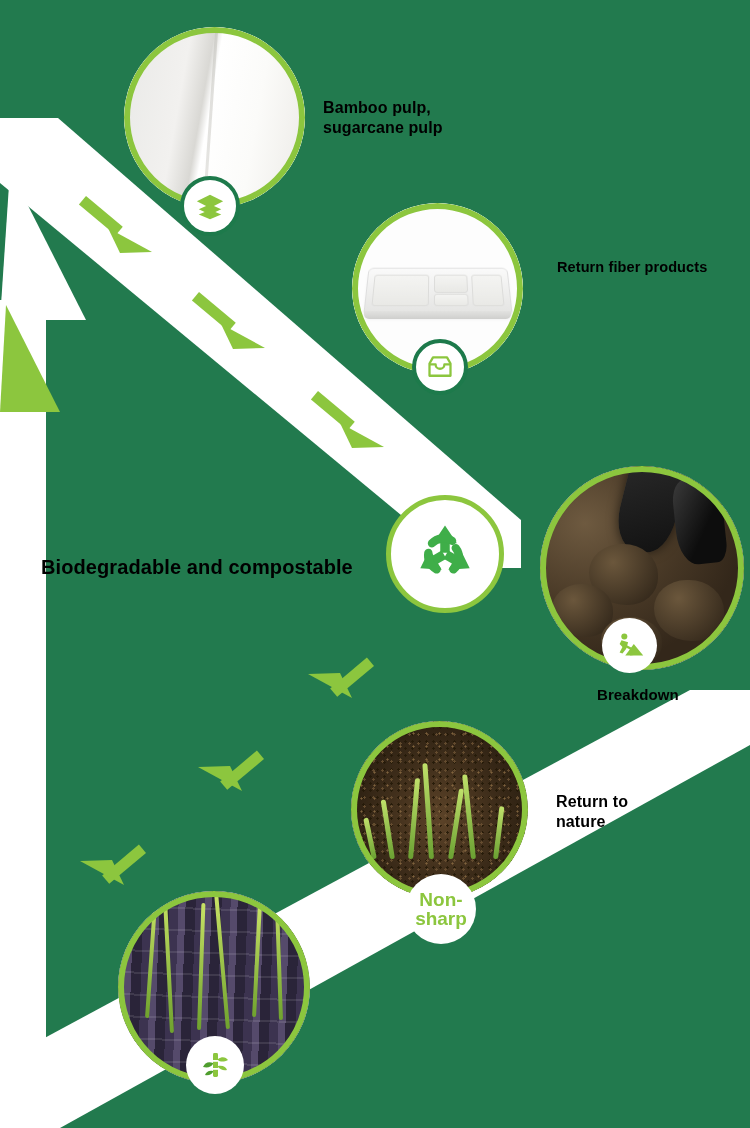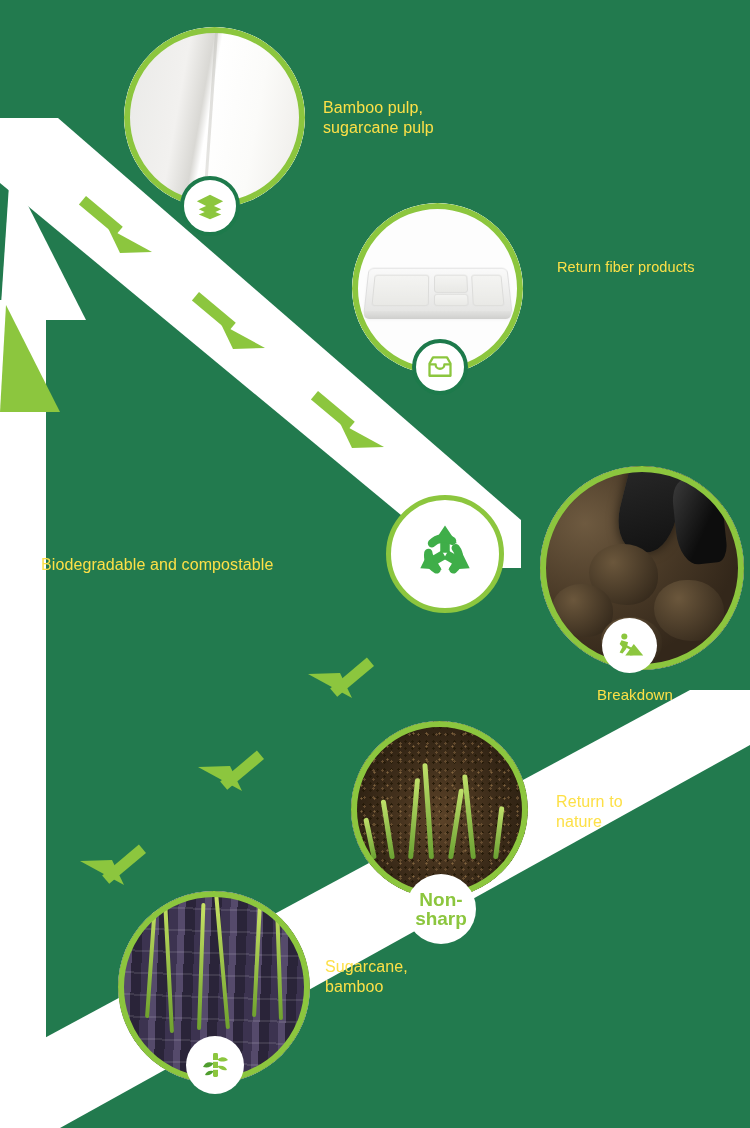--- a/index.html
+++ b/index.html
@@ -159,29 +159,29 @@
     z-index:10;
     text-align:center;
     line-height:1.02;
     font-weight:bold;
     color:#8cc63e;
   }
 
   
   .label{
     position:absolute;
-    color:#fde047;
-    font-weight:normal;
+    color:#000000;
+    font-weight:bold;
     line-height:1.22;
     z-index:7;
     white-space:pre-line;
     letter-spacing:.1px;
   }
   #label-days{ font-size:34px; letter-spacing:0; }
-  #label-bio{ font-size:16px;text-align:center; }
+  #label-bio{ font-size:20px;text-align:center; }
   #label-pulp{ font-size:16px; }
   #label-fiber{ font-size:14.5px; }
   #label-breakdown{ font-size:15px; }
   #label-return{ font-size:16px; }
   #label-cane{ font-size:16px; }
 </style>
 </head>
 <body>
 
 <div id="infographic">
@@ -334,16 +334,14 @@
     <svg width="32" height="32" viewBox="0 0 32 32">
       <rect x="14" y="4" width="5" height="24" rx="1.4" fill="#8cc63e"></rect>
       <rect x="13.2" y="11" width="6.6" height="1.8" fill="#ffffff"></rect>
       <rect x="13.2" y="19" width="6.6" height="1.8" fill="#ffffff"></rect>
       <path d="M14 14 C9 12 6 14 4 18 C9 19 12 18 14 15 Z" fill="#4f9e2e"></path>
       <path d="M19 10 C23 7 27 8 29 11 C25 13 21 13 19 11 Z" fill="#8cc63e"></path>
       <path d="M19 17 C24 16 27 18 28 21 C24 22 21 20 19 18 Z" fill="#8cc63e"></path>
       <path d="M14 22 C10 21 7 23 6 26 C10 27 13 25 14 23 Z" fill="#4f9e2e"></path>
     </svg>
   </div>
-  <div class="label" id="label-cane" style="left:325px; top:957px;">Sugarcane,
-bamboo</div>
 
 </div>
 
 </body></html>

